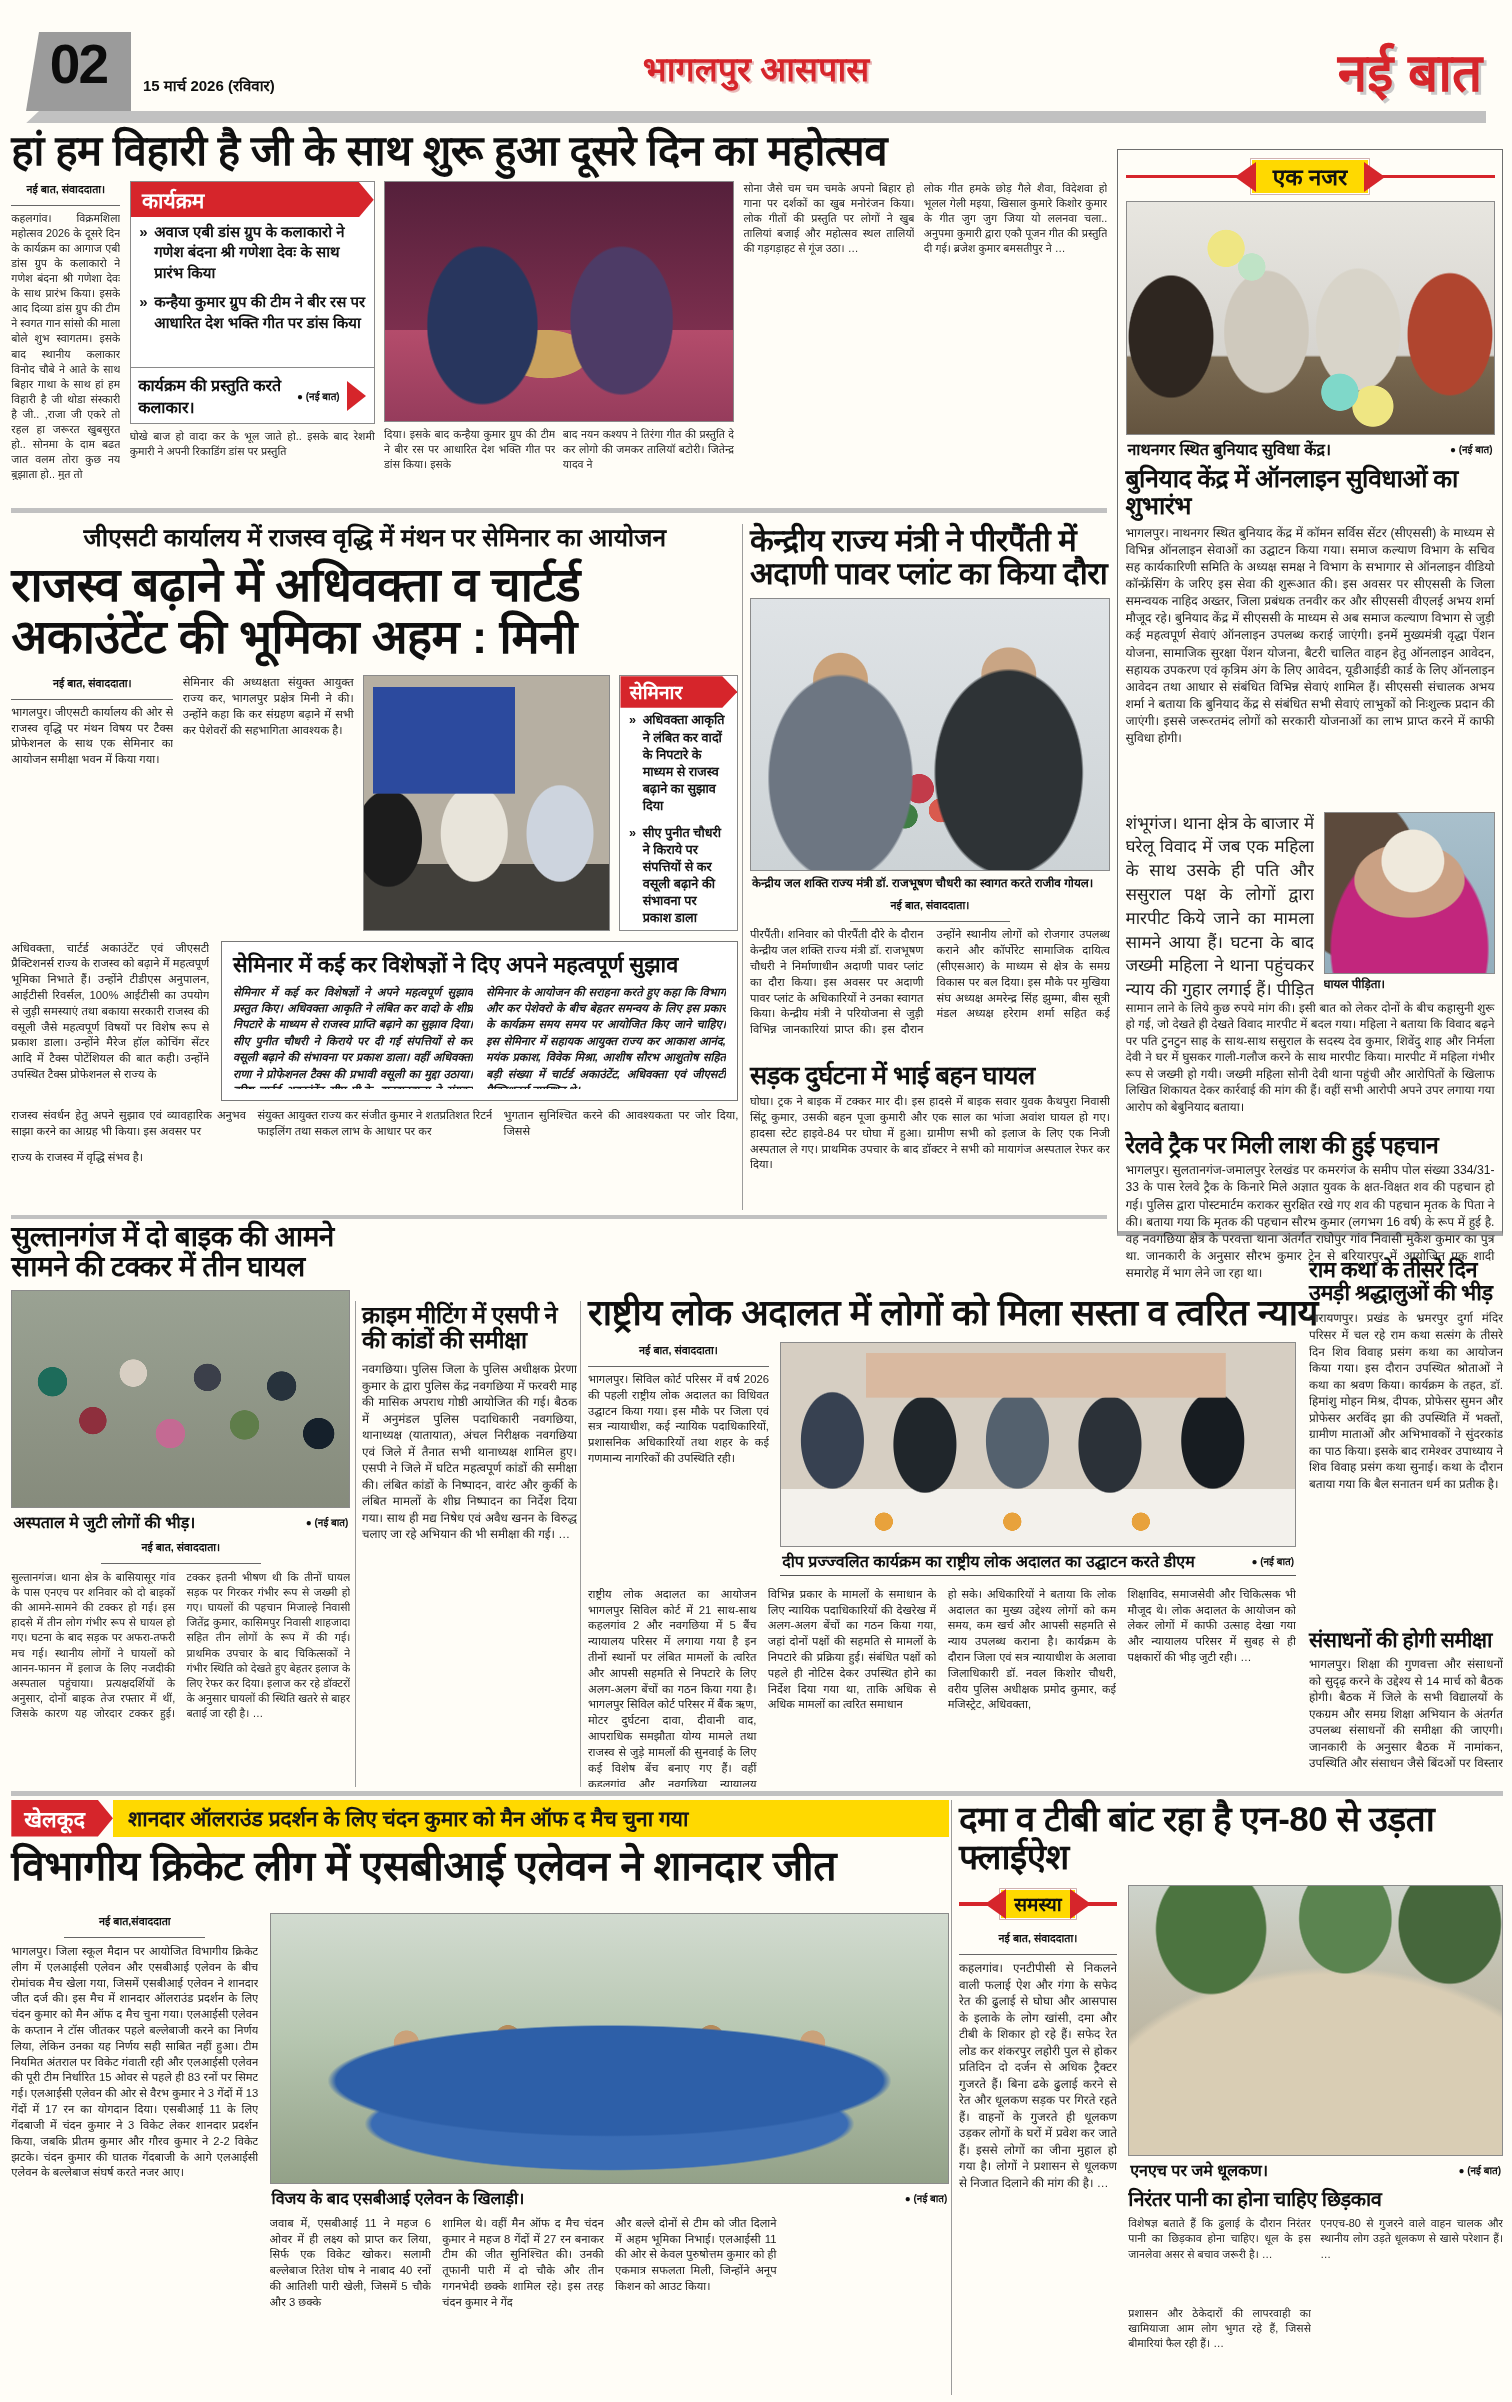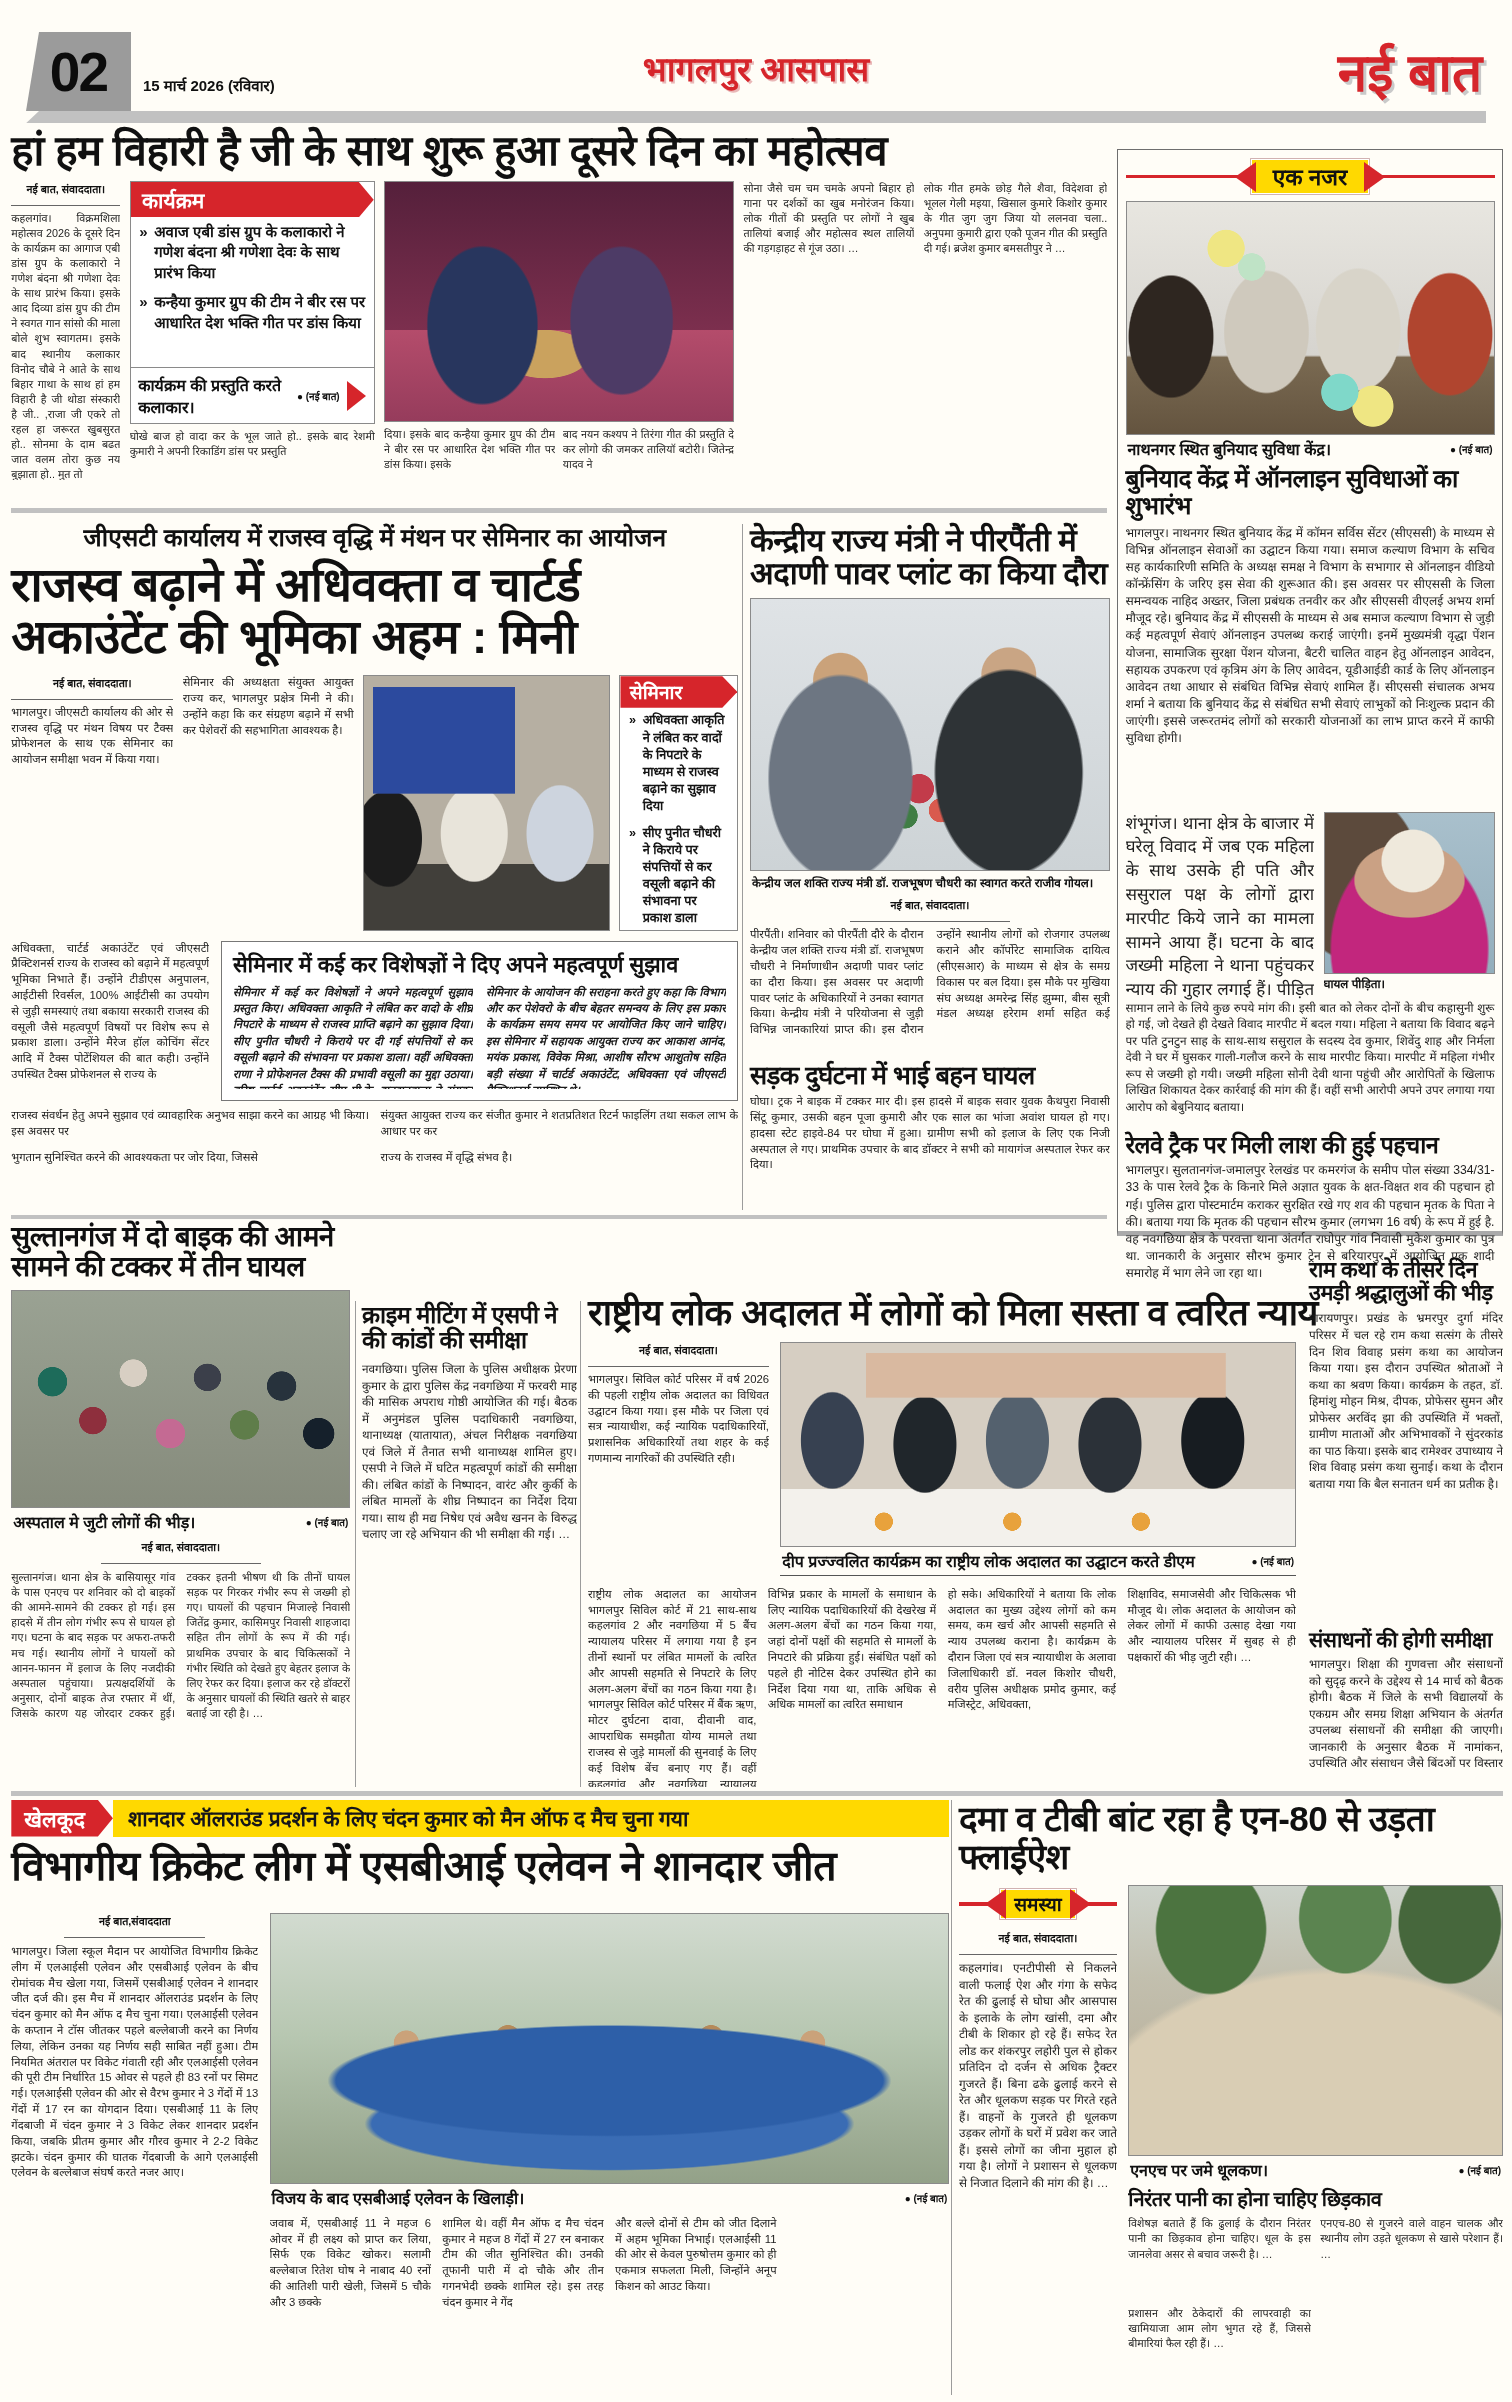--- a/index.html
+++ b/index.html
@@ -31,21 +31,21 @@
   .blt{display:flex;gap:6.6px;font-size:15px;font-weight:700;line-height:1.35;padding:4.7px 8.5px;color:#141414}
   .bmark{font-weight:900}
   .boxcap{margin-top:auto;border-top:0.9px solid #8a8a8a;padding:5.6px 7.5px;display:flex;align-items:center;gap:7.5px;overflow:hidden}
   .redarrow{width:0;height:0;border-left:19px solid #d6252b;border-top:15px solid transparent;border-bottom:15px solid transparent;flex:none}
   .sugbox{border:0.9px solid #777;padding:7.5px 11.3px;overflow:hidden;background:#fff}
   .sugtitle{font-size:21.7px;font-weight:900;margin:0 0 5.6px 0;color:#101010}
   .sugcols{display:grid;grid-template-columns:1fr 1fr;gap:13px}
   .sugtxt{font-size:11.3px;line-height:1.45;font-style:italic;font-weight:600;text-align:justify;overflow:hidden}
   
   .pagebox{position:absolute;left:0;top:0;width:105px;height:79px;background:#9b9b9b;
-           clip-path:polygon(13px 0,100% 0,100% 100%,0 100%);display:flex;align-items:center;justify-content:center}
+           clip-path:polygon(13px 0,100% 0,100% 100%,0 100%);display:flex;justify-content:center}
   .pagenum{font-size:55px;font-weight:900;color:#0c0c0c;letter-spacing:-1.9px}
   .eddate{position:absolute;left:117px;top:43px;font-size:15px;font-weight:bold;color:#101010}
   .sectitle{position:absolute;left:50%;transform:translateX(-50%);top:13px;font-size:34px;font-weight:900;
             color:#d6252b;text-shadow:1.9px 1.9px 0 #e9b8b8}
   .mast{position:absolute;right:3.8px;top:1.9px;font-size:53px;font-weight:900;color:#d6252b;
         text-shadow:2.8px 2.8px 0 #c9c9c9}
   
   .ph-festival{background:
     radial-gradient(ellipse 56px 80px at 28% 60%,#28365e 0 97%,transparent 100%),
     radial-gradient(circle 19px at 28% 38%,#c8a06a 0 96%,transparent 100%),
@@ -202,21 +202,21 @@
     <div style="display:grid;grid-template-columns:198px 1fr;gap:11.3px;height:160px;margin-top:9.4px">
       <div class="bodytxt">अधिवक्ता, चार्टर्ड अकाउंटेंट एवं जीएसटी प्रैक्टिशनर्स राज्य के राजस्व को बढ़ाने में महत्वपूर्ण भूमिका निभाते हैं। उन्होंने टीडीएस अनुपालन, आईटीसी रिवर्सल, 100% आईटीसी का उपयोग से जुड़ी समस्याएं तथा बकाया सरकारी राजस्व की वसूली जैसे महत्वपूर्ण विषयों पर विशेष रूप से प्रकाश डाला। उन्होंने मैरेज हॉल कोचिंग सेंटर आदि में टैक्स पोटेंशियल की बात कही। उन्होंने उपस्थित टैक्स प्रोफेशनल से राज्य के</div>
       <div class="sugbox">
         <h2 class="sugtitle">सेमिनार में कई कर विशेषज्ञों ने दिए अपने महत्वपूर्ण सुझाव</h2>
         <div class="sugcols">
           <div class="sugtxt" style="height:105px">सेमिनार में कई कर विशेषज्ञों ने अपने महत्वपूर्ण सुझाव प्रस्तुत किए। अधिवक्ता आकृति ने लंबित कर वादो के शीघ्र निपटारे के माध्यम से राजस्व प्राप्ति बढ़ाने का सुझाव दिया। सीए पुनीत चौधरी ने किराये पर दी गई संपत्तियों से कर वसूली बढ़ाने की संभावना पर प्रकाश डाला। वहीं अधिवक्ता राणा ने प्रोफेशनल टैक्स की प्रभावी वसूली का मुद्दा उठाया। वरिष्ठ चार्टर्ड अकाउंटेंट सीए पी.के. झुनझुनवाला ने संयुक्त आयुक्त मिनी द्वारा इस</div>
           <div class="sugtxt" style="height:105px">सेमिनार के आयोजन की सराहना करते हुए कहा कि विभाग और कर पेशेवरो के बीच बेहतर समन्वय के लिए इस प्रकार के कार्यक्रम समय समय पर आयोजित किए जाने चाहिए। इस सेमिनार में सहायक आयुक्त राज्य कर आकाश आनंद, मयंक प्रकाश, विवेक मिश्रा, आशीष सौरभ आशुतोष सहित बड़ी संख्या में चार्टर्ड अकाउंटेंट, अधिवक्ता एवं जीएसटी प्रैक्टिशनर्स उपस्थित थे।</div>
         </div>
       </div>
     </div>
-    <div style="display:grid;grid-template-columns:repeat(2,1fr);gap:11.3px;height:58px;margin-top:7.5px">
+    <div style="display:grid;grid-template-columns:repeat(3,1fr);gap:11.3px;height:58px;margin-top:7.5px">
       <div class="bodytxt">राजस्व संवर्धन हेतु अपने सुझाव एवं व्यावहारिक अनुभव साझा करने का आग्रह भी किया। इस अवसर पर</div>
       <div class="bodytxt">संयुक्त आयुक्त राज्य कर संजीत कुमार ने शतप्रतिशत रिटर्न फाइलिंग तथा सकल लाभ के आधार पर कर</div>
       <div class="bodytxt">भुगतान सुनिश्चित करने की आवश्यकता पर जोर दिया, जिससे</div>
       <div class="bodytxt">राज्य के राजस्व में वृद्धि संभव है।</div>
     </div>
   </div>
 
   <div class="vline" style="left:742px;top:524px;height:686px"></div>
 
   <div class="abs" style="left:750px;top:524px;width:360px;height:527px">

